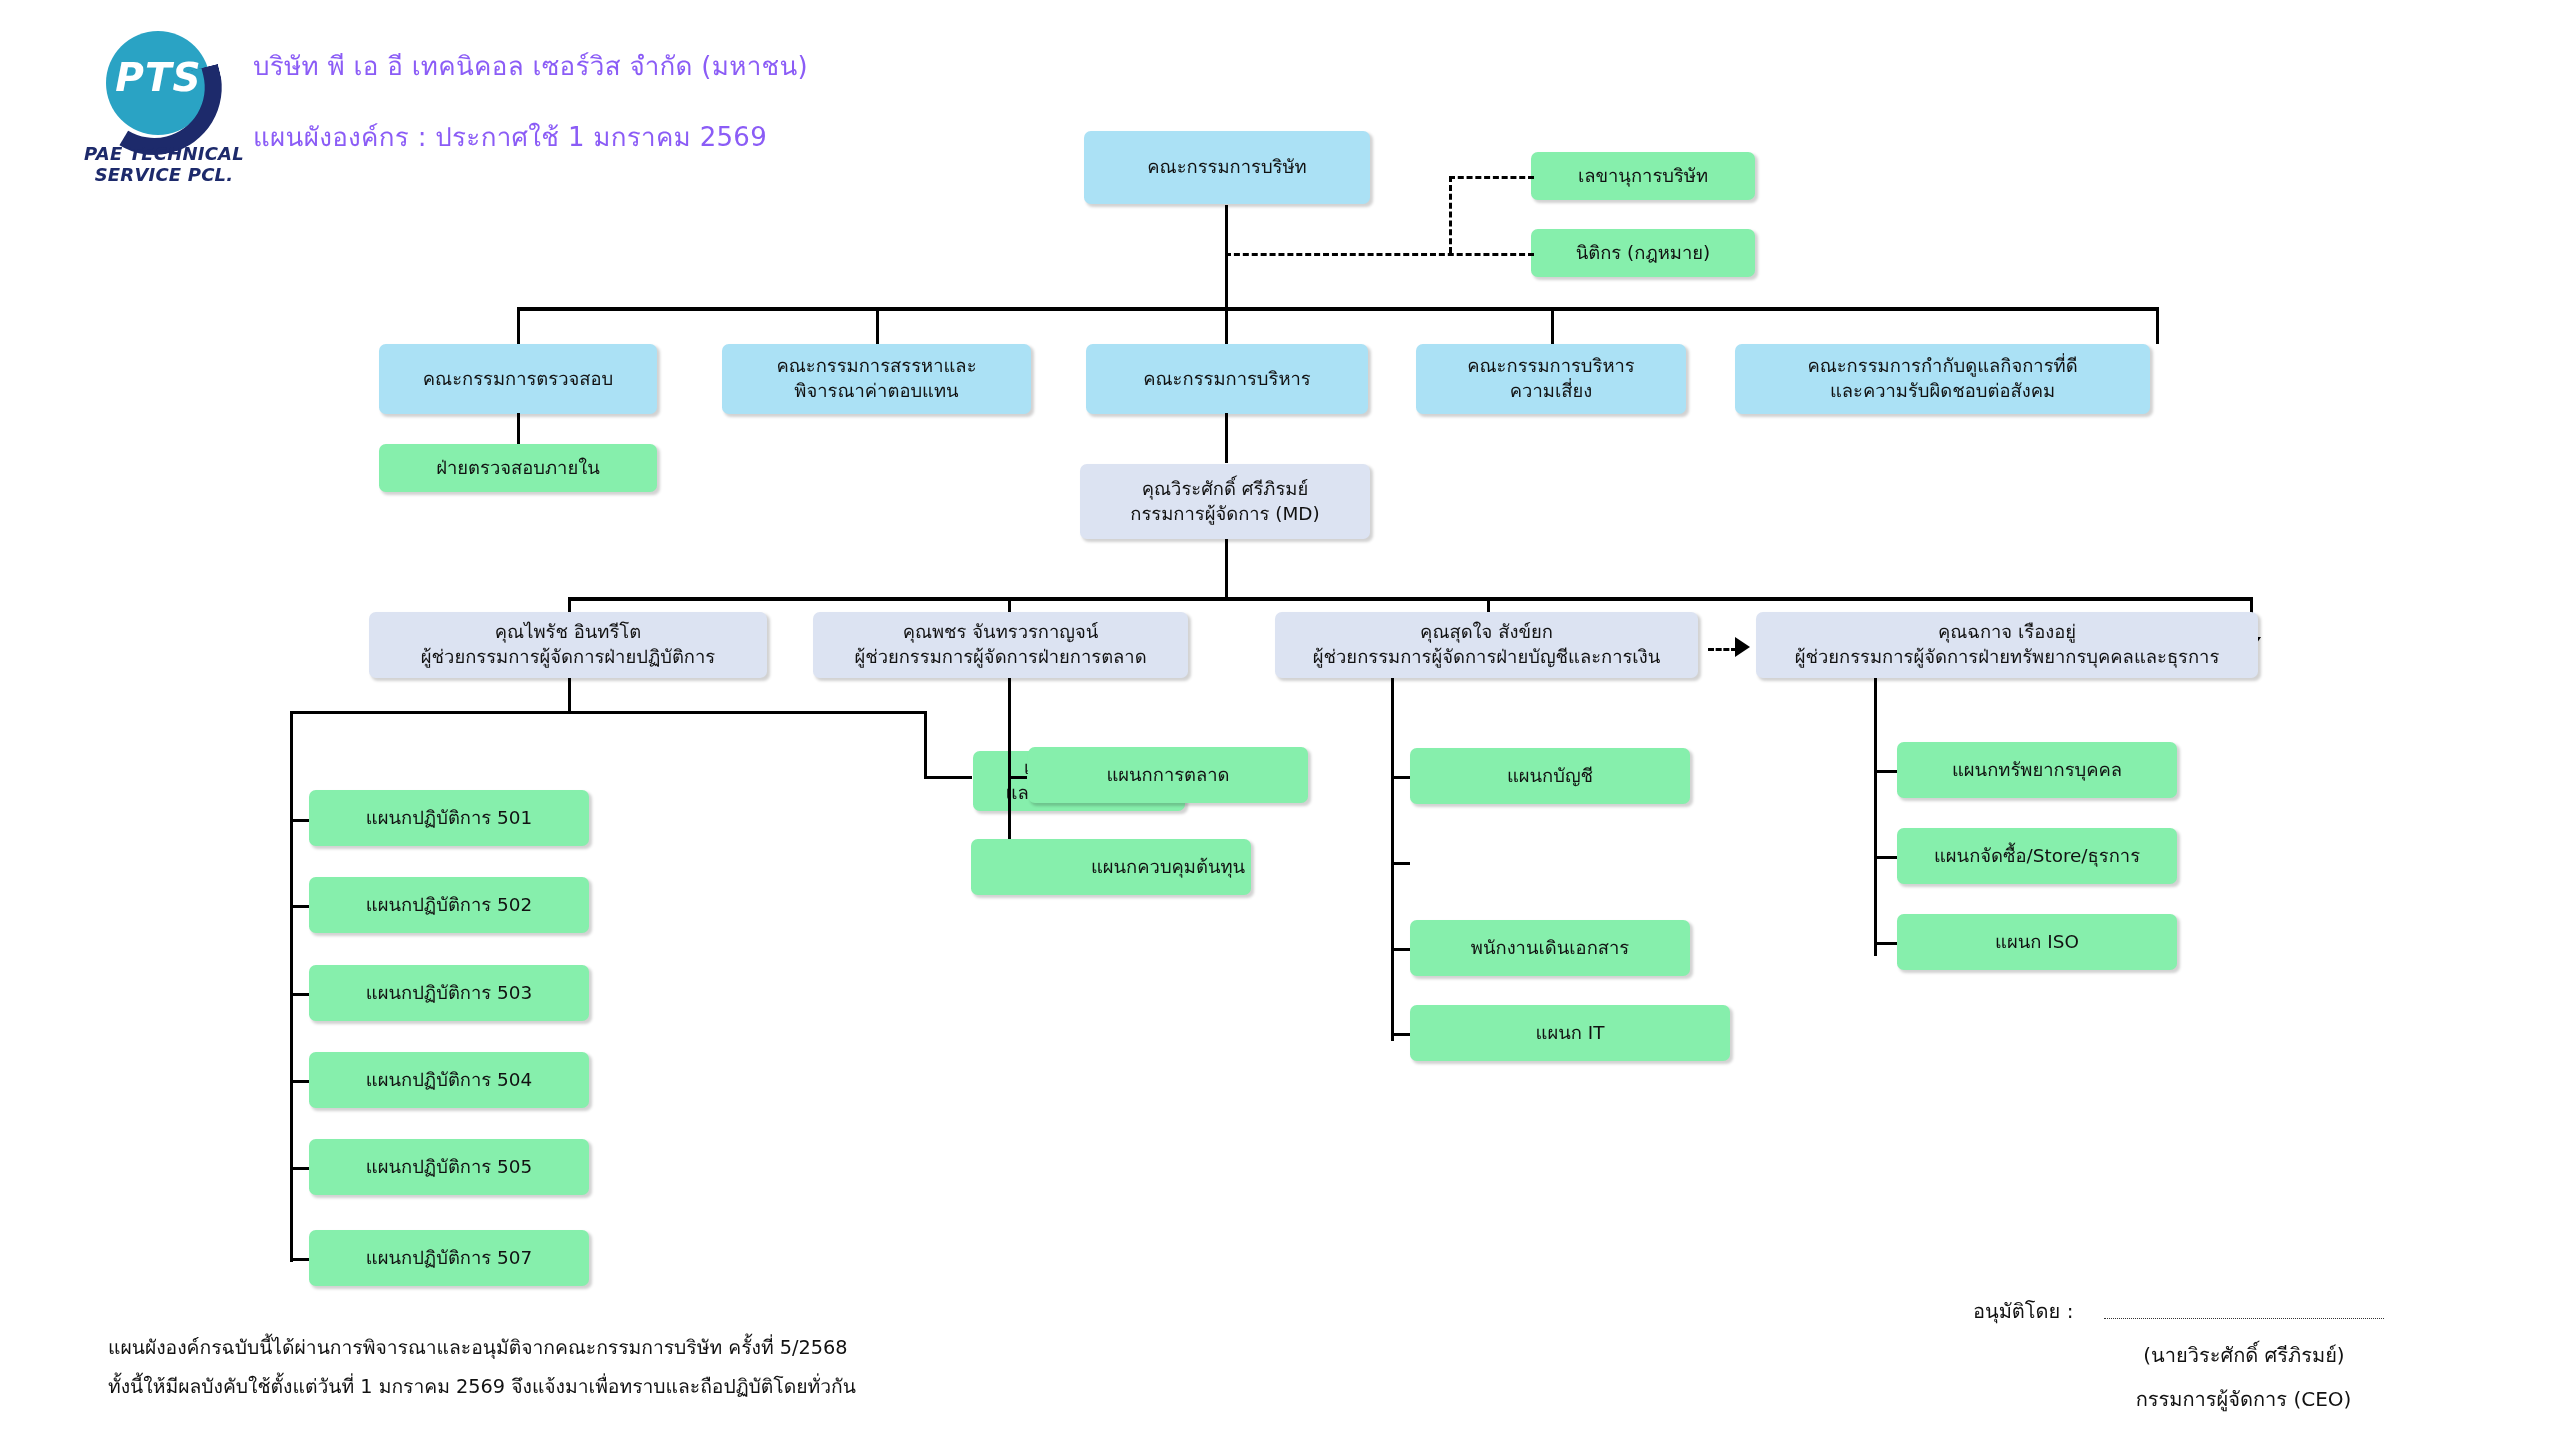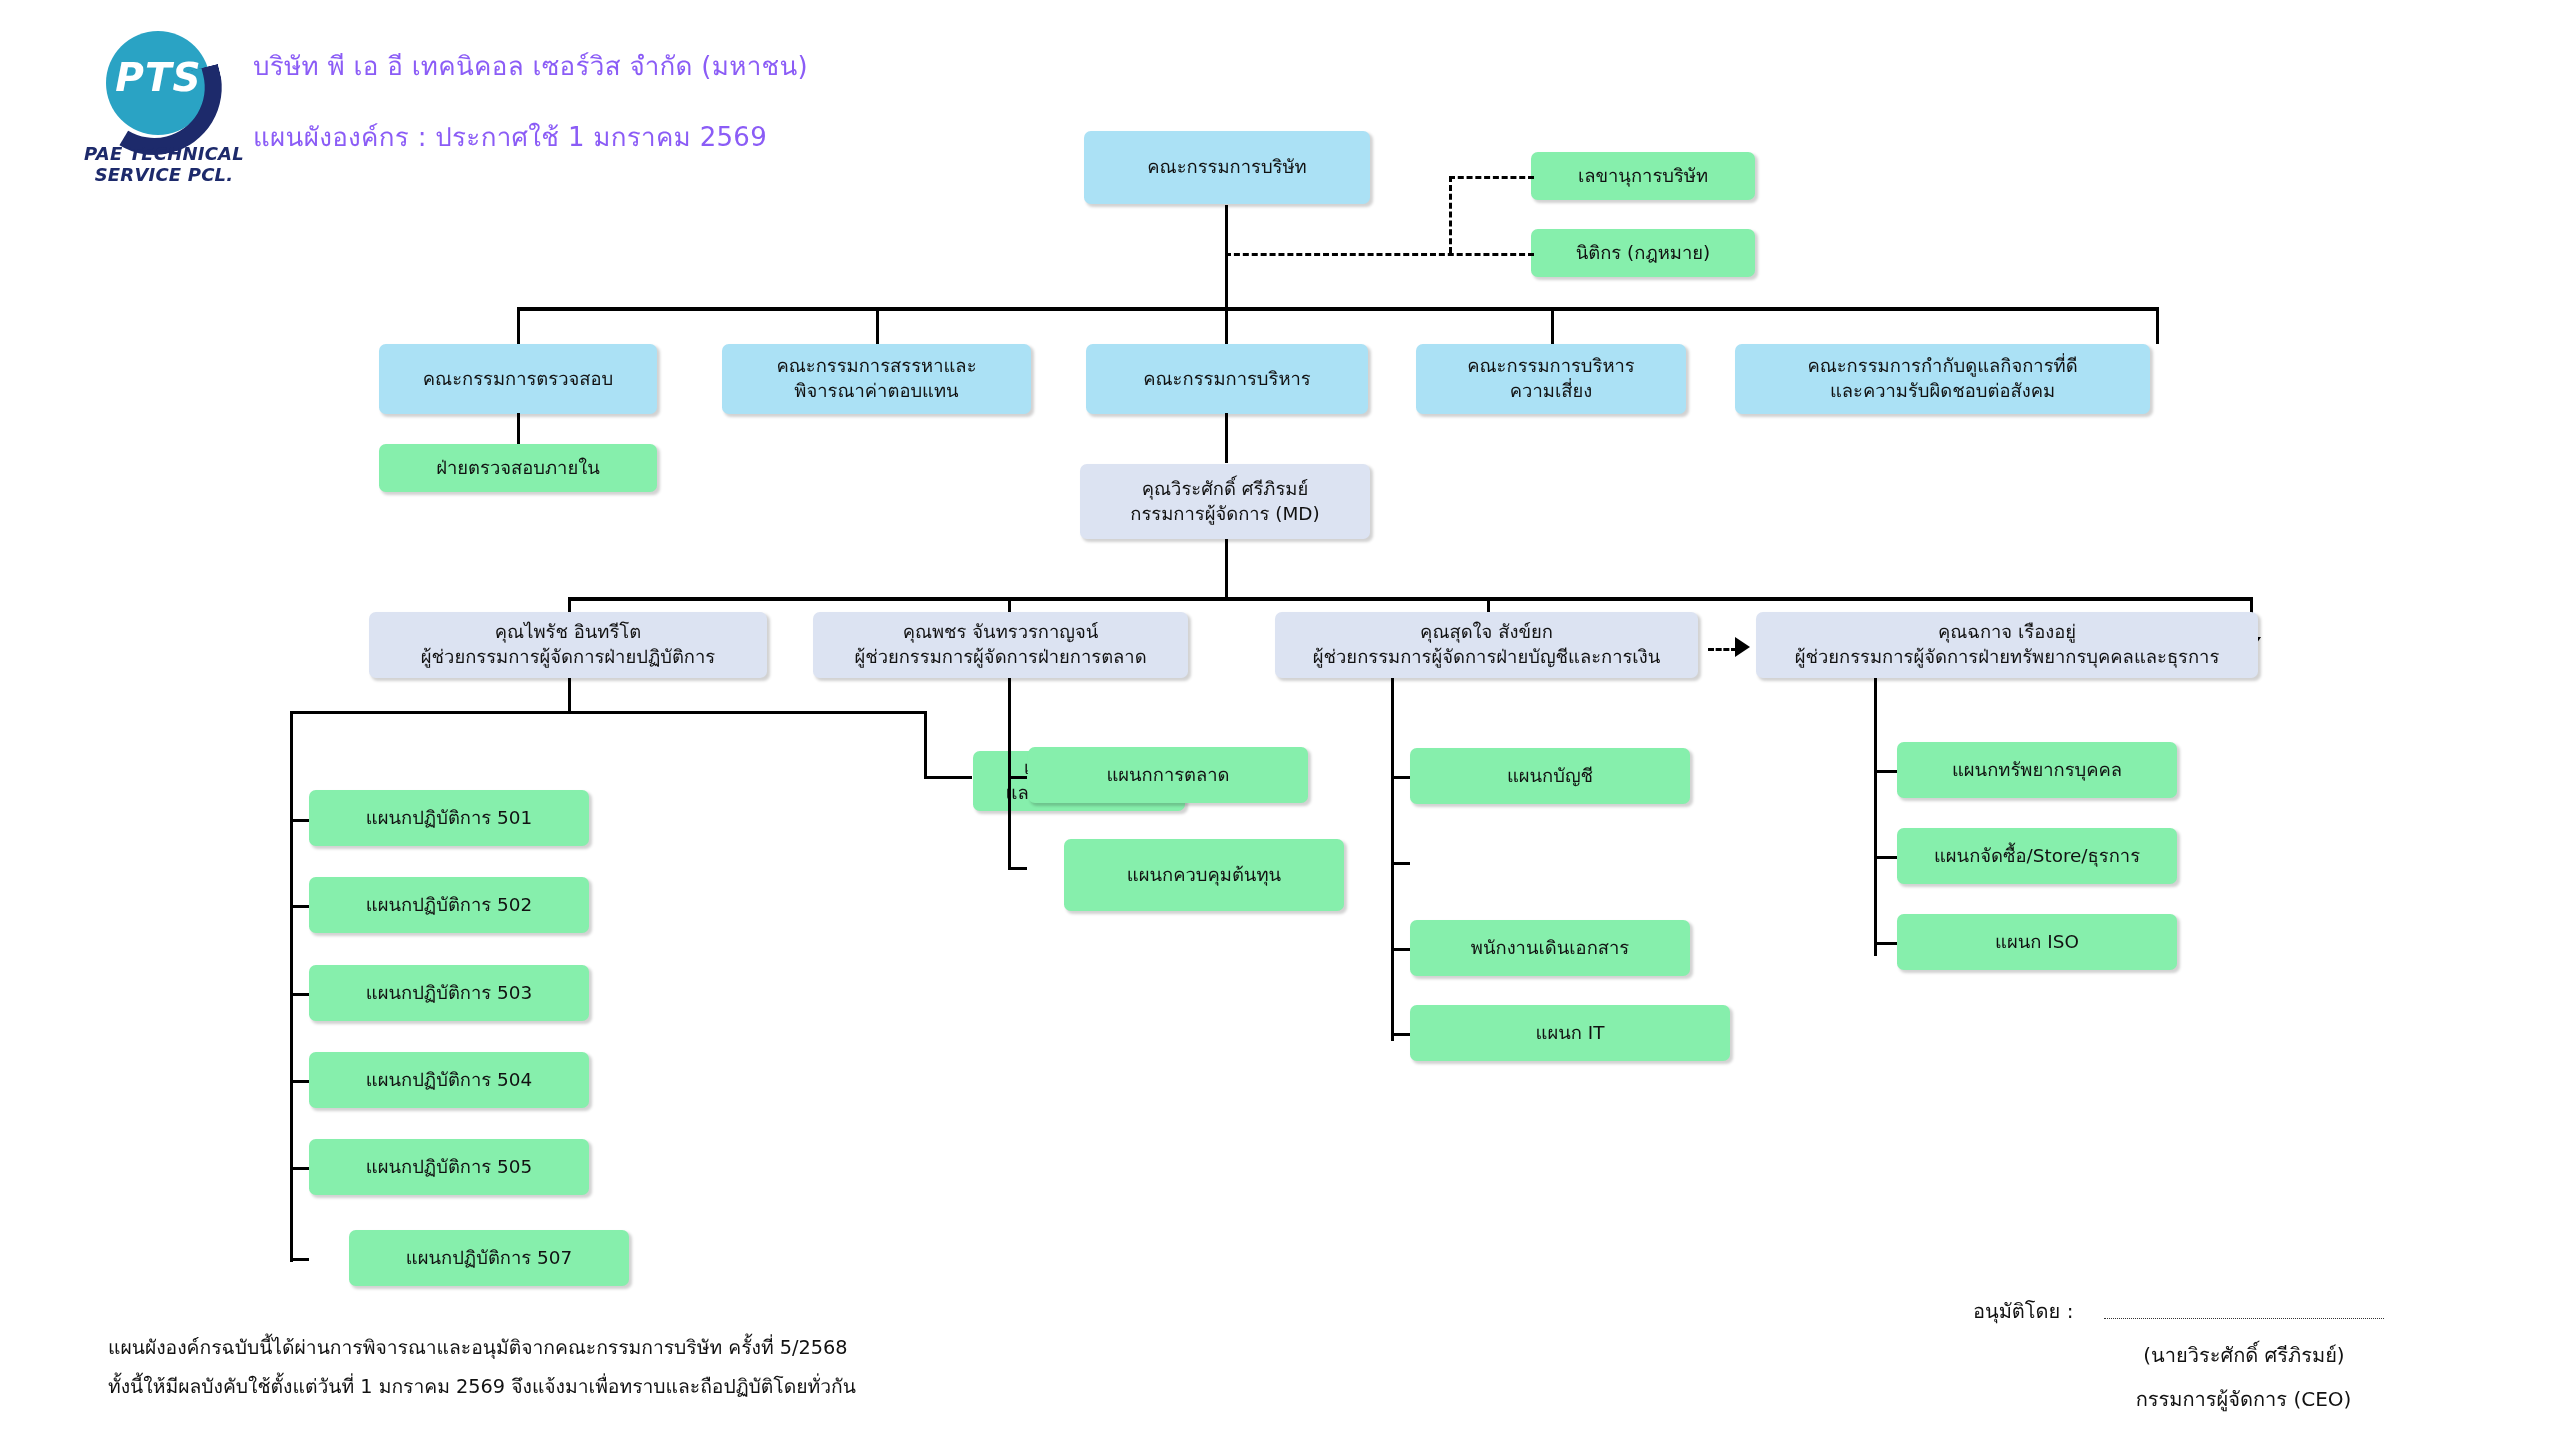--- a/index.html
+++ b/index.html
@@ -205,33 +205,33 @@
   <div class="box gray" style="left:309px;top:1052px;width:280px;height:56px;">
     <span class="l">แผนกปฏิบัติการ 504</span>
   </div>
 
   <div class="ln hl" style="left:290px;top:1167px;width:19.3px;"></div>
   <div class="box gray" style="left:309px;top:1139px;width:280px;height:56px;">
     <span class="l">แผนกปฏิบัติการ 505</span>
   </div>
 
   <div class="ln hl" style="left:290px;top:1258px;width:19.3px;"></div>
-  <div class="box gray" style="left:309px;top:1230px;width:280px;height:56px;margin-left:40px;">
+  <div class="box gray" style="left:309px;top:1230px;width:280px;height:56px;">
     <span class="l">แผนกปฏิบัติการ 507</span>
   </div>
 
   <div class="ln vl" style="left:1008px;top:678px;height:35px;"></div>
   <div class="ln vl" style="left:1008px;top:711px;height:159px;"></div>
   <div class="ln hl" style="left:1008px;top:776px;width:19.3px;"></div>
   <div class="ln hl" style="left:1008px;top:867px;width:19.3px;"></div>
 
   <div class="box gray" style="left:1028px;top:747px;width:280px;height:56px;">
     <span class="l">แผนกการตลาด</span>
   </div>
-  <div class="box gray" style="left:1064px;top:839px;width:280px;height:72px;">
+  <div class="box gray" style="left:971px;top:839px;width:280px;height:56px;align-items:flex-end;">
     <span class="l">แผนกควบคุมต้นทุน</span>
   </div>
 
   <div class="ln vl" style="left:1391px;top:678px;height:35px;"></div>
   <div class="ln vl" style="left:1391px;top:711px;height:330px;"></div>
 
   <div class="ln hl" style="left:1391px;top:776px;width:19.3px;"></div>
   <div class="box gray" style="left:1410px;top:748px;width:280px;height:56px;">
     <span class="l">แผนกบัญชี</span>
   </div>

